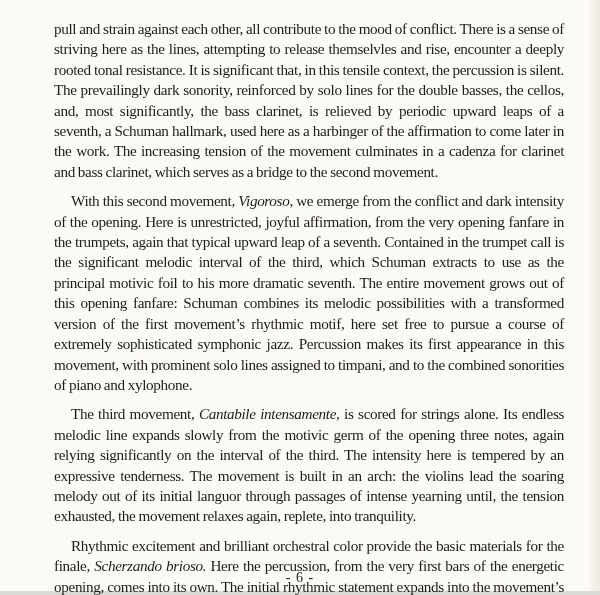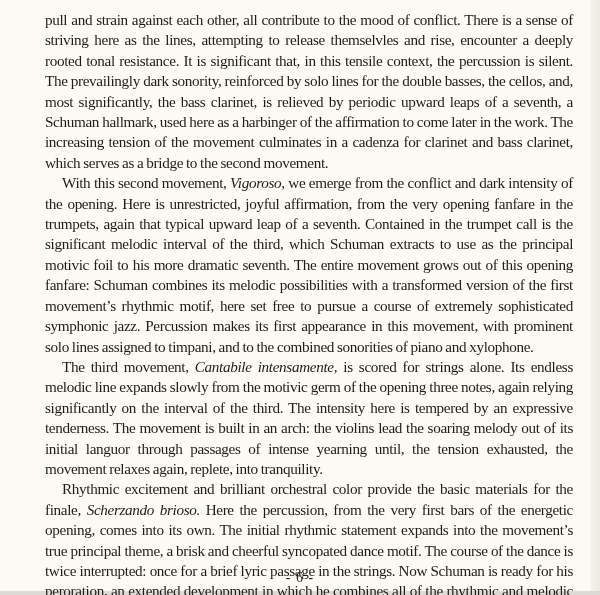--- a/index.html
+++ b/index.html
@@ -16,21 +16,21 @@
     }
     .bottom-edge {
       position: absolute; left: 0; bottom: 0; width: 600px; height: 4px;
       background: #dcdad5;
     }
     .page {
       position: absolute; left: 45px; top: 10px; width: 528px;
       font-size: 15.2px; line-height: 20.4px;
       letter-spacing: -0.35px; word-spacing: -0.5px;
     }
-    .page p { margin: 0; text-align: justify; text-indent: 17px; }
+    .page p { margin: 9px; text-align: justify; text-indent: 17px; }
     .page p.cont { text-indent: 0; }
     .page p.last-justified { text-align-last: justify; }
     .page i { font-style: italic; }
     .folio {
       position: absolute; top: 570px; left: 0; width: 600px; text-align: center;
       font-size: 14px; letter-spacing: 1px;
     }
   </style>
 </head>
 <body>

